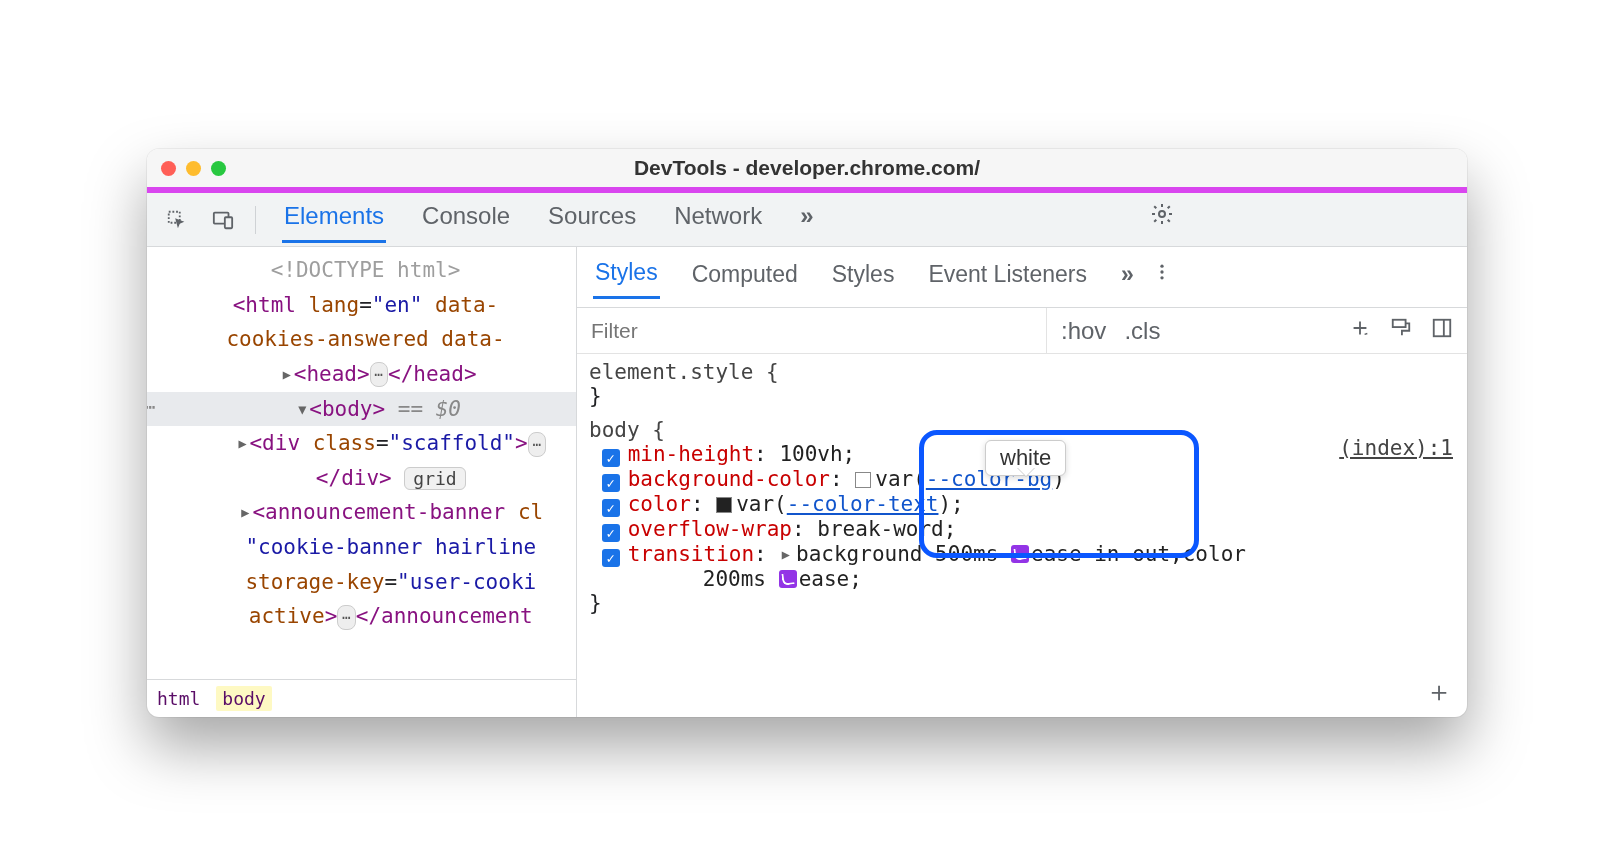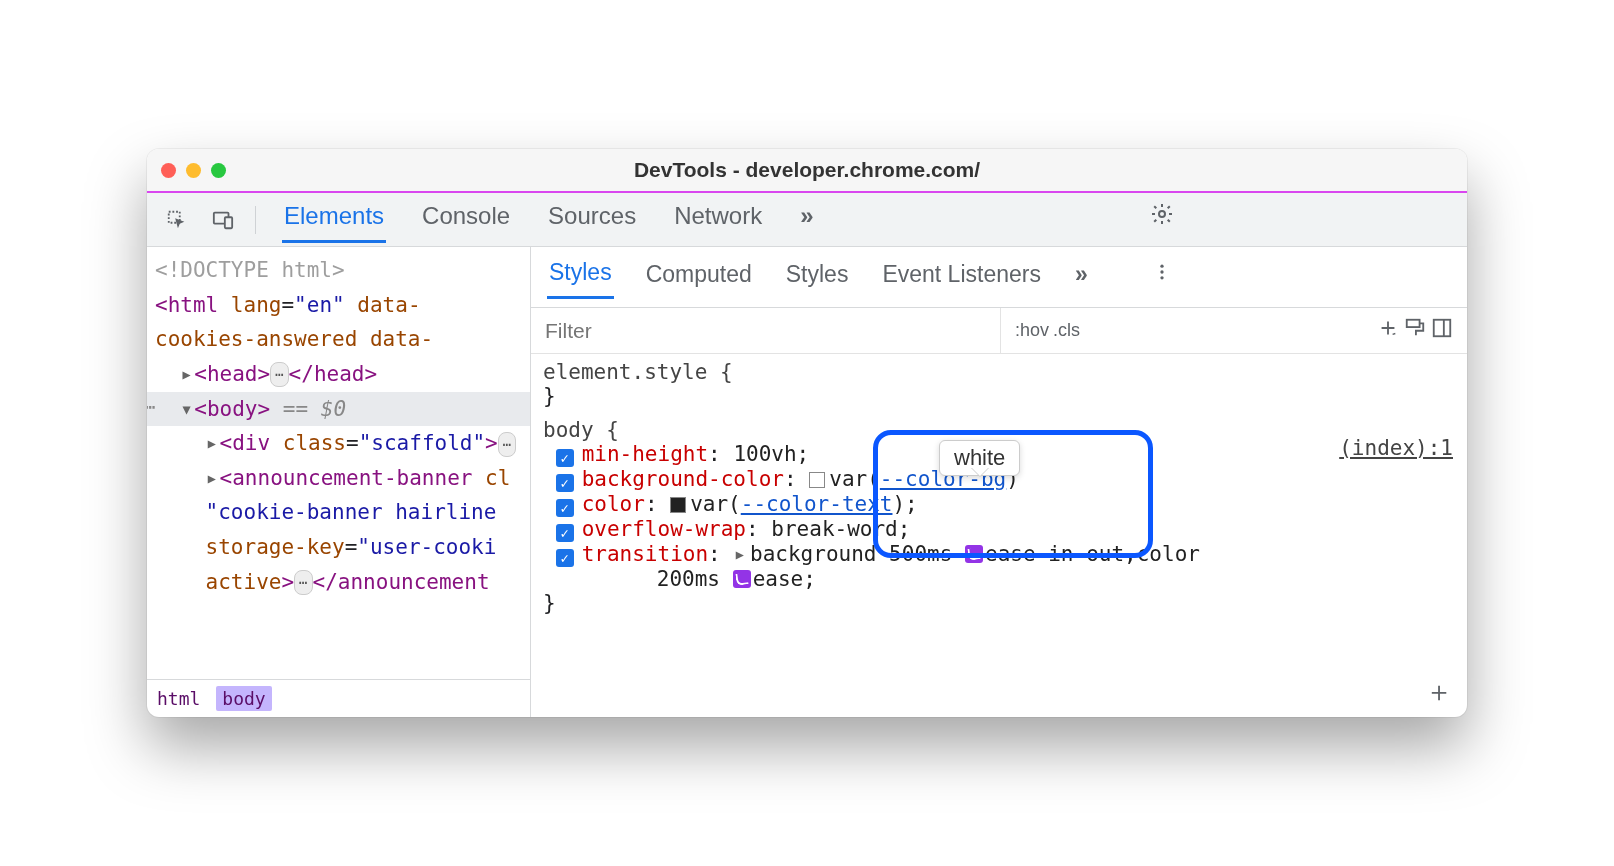--- a/index.html
+++ b/index.html
@@ -19,21 +19,21 @@
     overflow: hidden;
     font-size: 22px;
     color: #202124;
   }
   .titlebar {
     height: 44px;
     background: #f6f6f6;
     display: flex;
     align-items: center;
     padding: 0 14px;
-    border-bottom: 2px solid #d946ef;
+    border-bottom: 6px solid #d946ef;
     position: relative;
   }
   .traffic { display: flex; gap: 10px; }
   .dot { width: 15px; height: 15px; border-radius: 50%; }
   .dot.red { background:#ff5f57; }
   .dot.yellow { background:#febc2e; }
   .dot.green { background:#28c840; }
   .win-title {
     position: absolute; left:0; right:0; text-align:center;
     font-size: 21px; font-weight: 600; color:#333;
@@ -50,51 +50,51 @@
   }
   .toolbar .divider { width:1px; height:28px; background:#cfd2d5; margin:0 6px;}
   .tabs { display:flex; gap:34px; margin-left:14px; flex:1; font-size:24px; color:#5f6368;}
   .tab { padding: 6px 2px 10px; cursor:pointer; }
   .tab.active { color:#1a73e8; border-bottom: 3px solid #1a73e8; font-weight:500; }
   .toolbar .right { display:flex; align-items:center; gap:18px; margin-right:4px;}
   .badge { background:#1a73e8; color:#fff; border-radius:4px; padding:2px 8px; display:flex; align-items:center; gap:6px; font-size:20px;}
 
   .content { display:flex; height:470px; }
   .left {
-    width: 384px; border-right:1px solid #d7d9db;
+    width: 430px; border-right:1px solid #d7d9db;
     display:flex; flex-direction:column;
-    font-family: Menlo, Consolas, monospace; font-size:21px;
+    font-family: Menlo, Consolas, monospace; font-size:21px;text-align:center;
   }
   .dom { flex:1; overflow:hidden; padding:6px 0 0 8px; line-height:1.65;}
   .dom .line { white-space:pre; }
   .tag { color:#881280; }
   .attr-name { color:#994500; }
   .attr-val { color:#1a1aa6; }
   .doctype { color:#9e9e9e; }
   .gray { color:#888; }
   .ellips {
     display:inline-block; background:#eee; border:1px solid #ccc; border-radius:8px;
     padding:0 4px; font-size:14px; vertical-align:middle; color:#555;
   }
   .gridchip { background:#f1f1f1;border:1px solid #ccc;border-radius:6px;padding:0 8px;font-size:18px;color:#444;}
   .tri { color:#666; display:inline-block; width:14px;}
   .selected-row { background:#e8eaed; margin:0 -8px; padding:0 8px; position:relative;}
   .selected-row .dots { position:absolute; left:-2px; color:#888; font-size:18px;}
   .console-sel { color:#888; font-style:italic; }
   .breadcrumb { height:38px; border-top:1px solid #d7d9db; padding:4px 10px; display:flex; gap:16px; align-items:center; font-family:inherit; font-size:18px;}
   .breadcrumb .crumb { color:#5a0d67; }
-  .breadcrumb .crumb.sel { background:#c4b5fd; padding:2px 6px; border-radius:2px;}
+  .breadcrumb .crumb.sel { background:#fef9c3; padding:2px 6px; border-radius:2px;}
 
   .right { flex:1; display:flex; flex-direction:column; font-family: Menlo, Consolas, monospace; font-size:21px;}
   .subtabs { display:flex; align-items:center; gap:30px; padding:6px 16px 8px; border-bottom:1px solid #d7d9db; font-size:23px; color:#5f6368; font-family:"Helvetica Neue",Arial,sans-serif;}
   .subtab { padding:6px 2px 10px; cursor:pointer;}
   .subtab.active { color:#1a73e8; border-bottom:3px solid #1a73e8; font-weight:500;}
   .filterbar { display:flex; align-items:center; border-bottom:1px solid #e3e3e3; height:46px;}
   .filter-input { flex:0 0 470px; height:100%; border:none; border-right:1px solid #e3e3e3; padding:0 14px; font-size:21px; color:#888; background:#fff; font-family:"Helvetica Neue",Arial,sans-serif;}
-  .filter-tools { display:flex; align-items:center; gap:4px; padding:0 14px; color:#5f6368; font-family:"Helvetica Neue",Arial,sans-serif; font-size:18px; flex:1;}
+  .filter-tools { display:flex; align-items:center; gap:18px; padding:0 14px; color:#5f6368; font-family:"Helvetica Neue",Arial,sans-serif; font-size:24px; flex:1;}
   .filter-tools .spacer{flex:1;}
 
   .rules { flex:1; padding:6px 12px; position:relative; overflow:hidden;}
   .rule-block { margin-bottom:10px;}
   .selector { color:#444;}
   .prop { color:#c80000;}
   .valv { color:#222;}
   .varlink { color:#1155cc; text-decoration:underline;}
   .check { display:inline-flex; width:18px;height:18px;background:#1a73e8;border-radius:3px;align-items:center;justify-content:center;color:#fff;font-size:14px;vertical-align:-2px; margin-right:8px;}
   .swatch { display:inline-block;width:16px;height:16px;border:1px solid #888;vertical-align:-2px;margin-right:4px;}
@@ -186,20 +186,21 @@
   <div class="content">
 
     <div class="left">
       <div class="dom">
         <div class="line doctype">&lt;!DOCTYPE html&gt;</div>
         <div class="line"><span class="tag">&lt;html </span><span class="attr-name">lang</span>=<span class="attr-val">"en"</span> <span class="attr-name">data-</span></div>
         <div class="line"><span class="attr-name">cookies-answered data-</span></div>
         <div class="line">  <span class="tri">▸</span><span class="tag">&lt;head&gt;</span><span class="ellips">⋯</span><span class="tag">&lt;/head&gt;</span></div>
         <div class="line selected-row"><span class="dots">⋯</span>  <span class="tri">▾</span><span class="tag">&lt;body&gt;</span> <span class="console-sel">== $0</span></div>
         <div class="line">    <span class="tri">▸</span><span class="tag">&lt;div </span><span class="attr-name">class</span>=<span class="attr-val">"scaffold"</span><span class="tag">&gt;</span><span class="ellips">⋯</span></div>
+        <div class="line">    <span class="tag">&lt;/div&gt;</span> <span class="gridchip">grid</span></div>
         <div class="line">    <span class="tri">▸</span><span class="tag">&lt;announcement-banner </span><span class="attr-name">cl</span></div>
         <div class="line">    <span class="attr-val">"cookie-banner hairline</span></div>
         <div class="line">    <span class="attr-name">storage-key</span>=<span class="attr-val">"user-cooki</span></div>
         <div class="line">    <span class="attr-name">active</span><span class="tag">&gt;</span><span class="ellips">⋯</span><span class="tag">&lt;/announcement</span></div>
       </div>
       <div class="breadcrumb">
         <span class="crumb">html</span>
         <span class="crumb sel">body</span>
       </div>
     </div>

